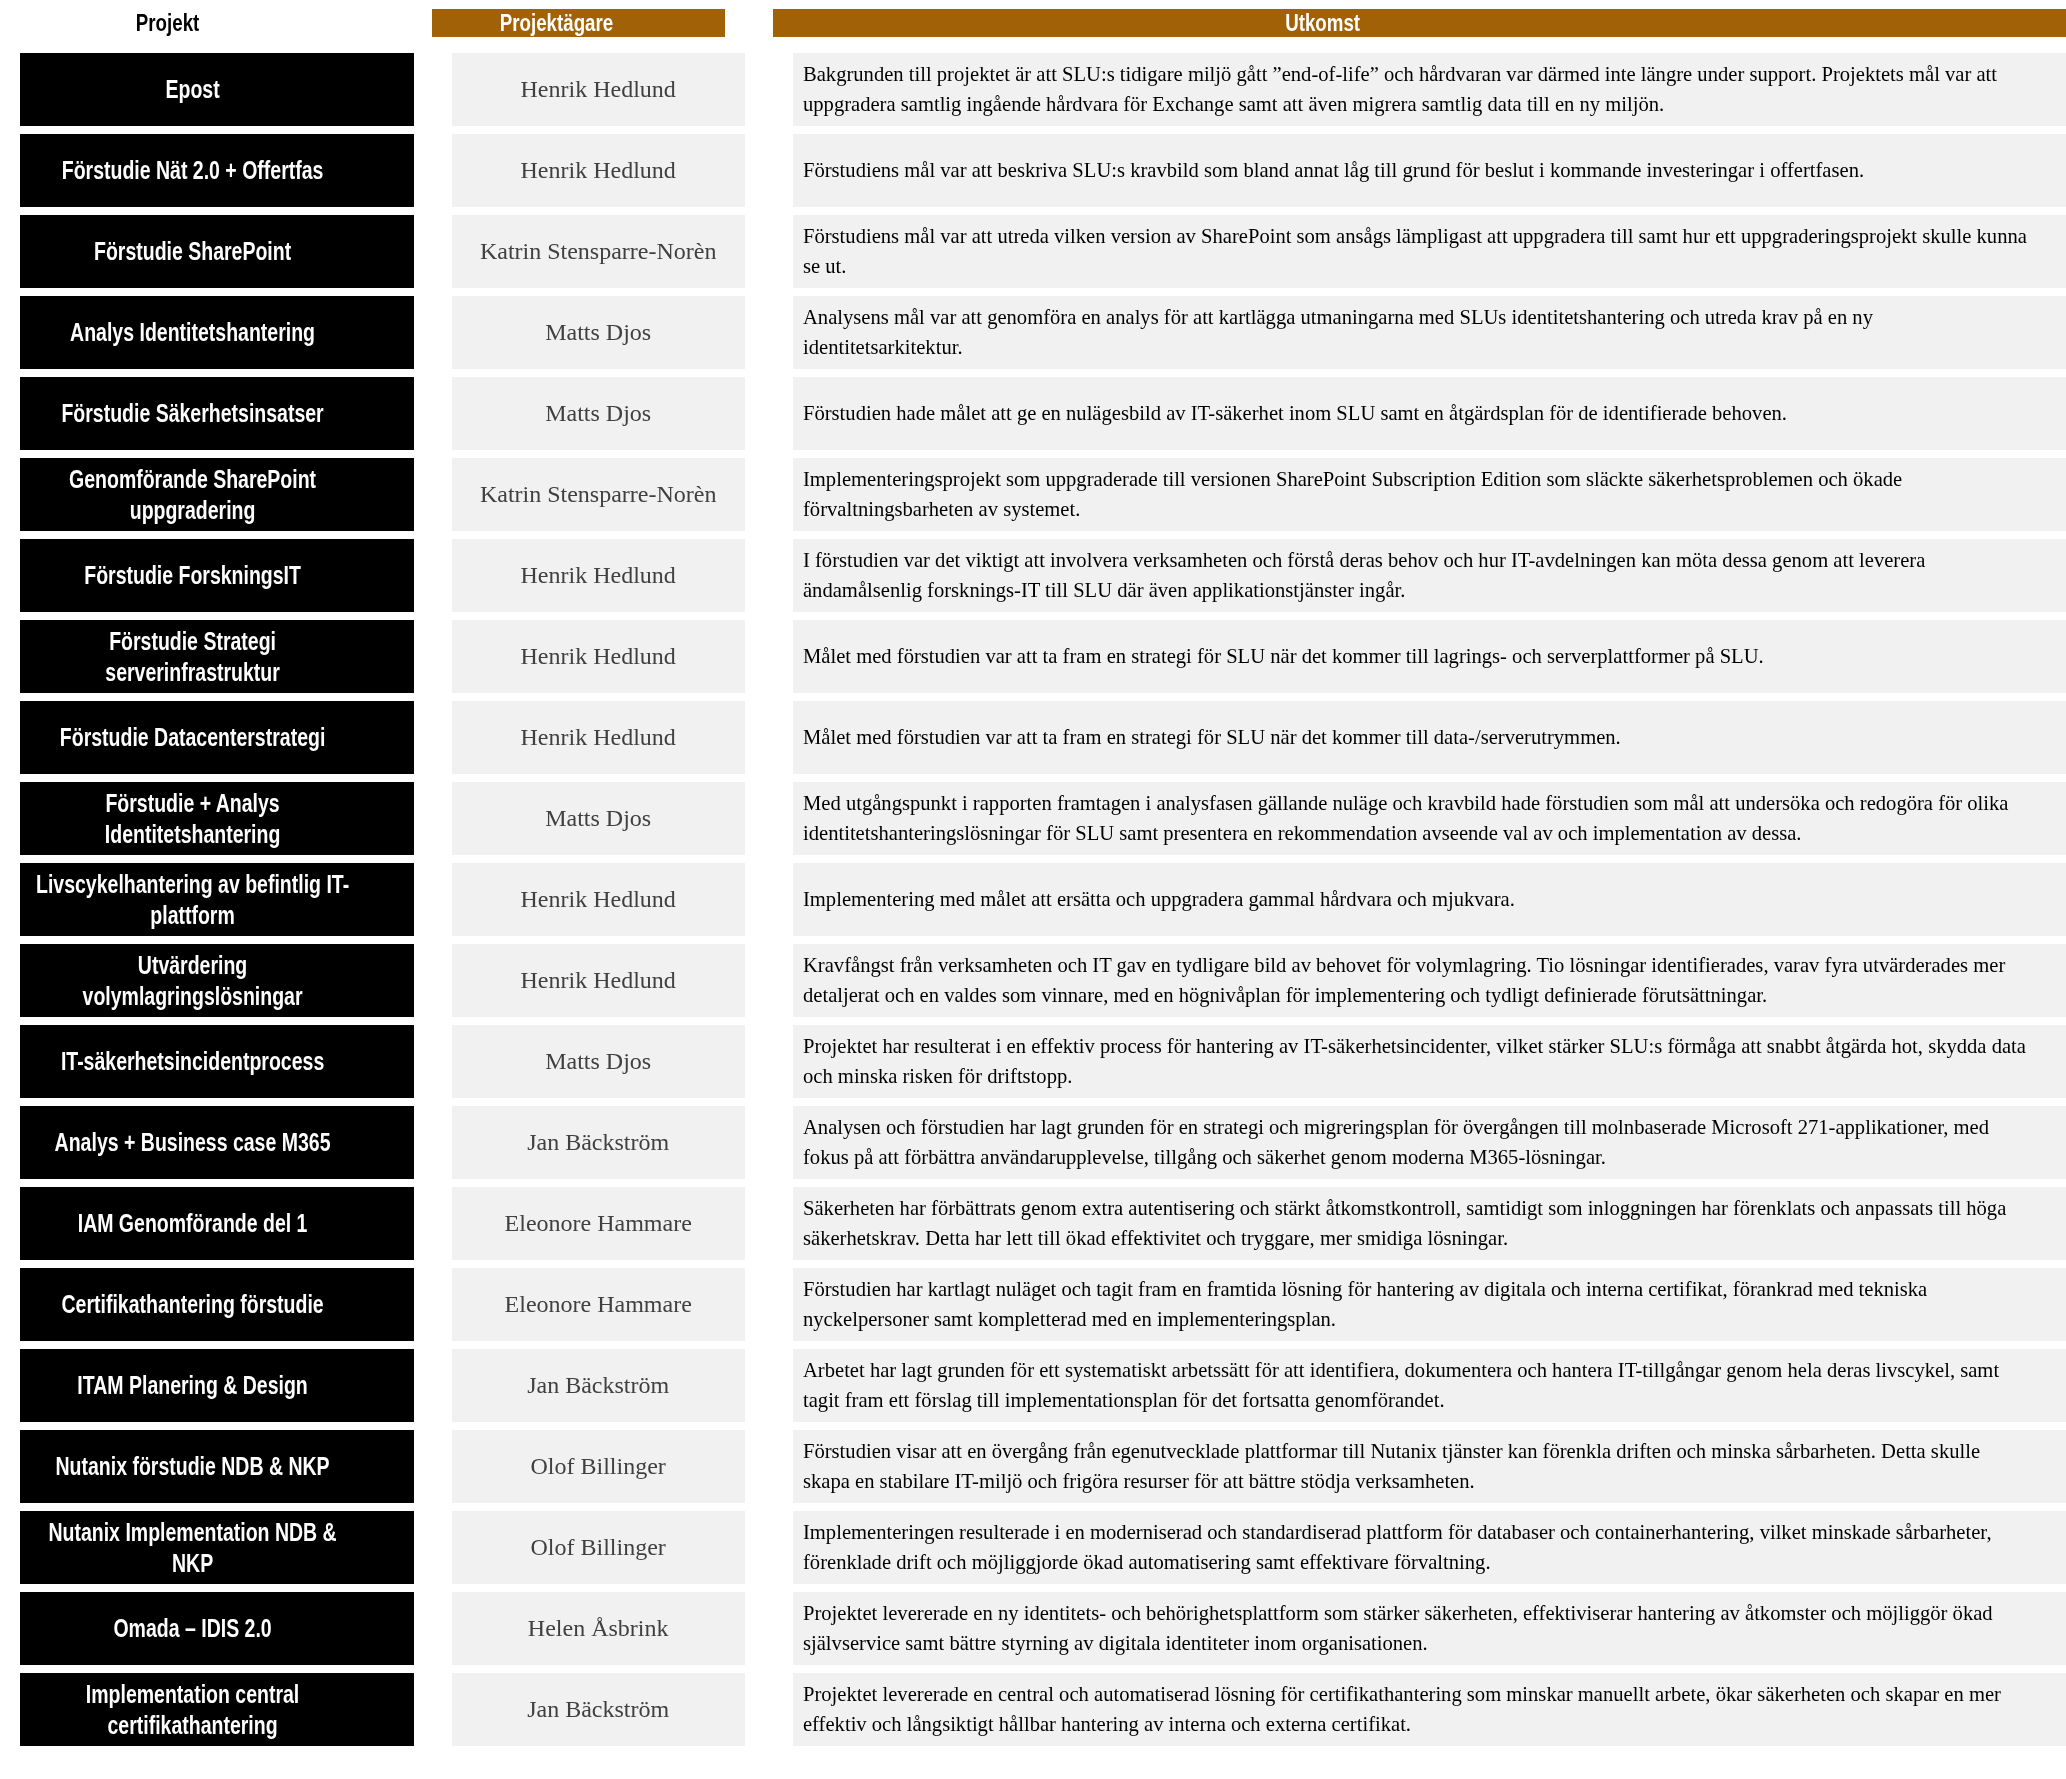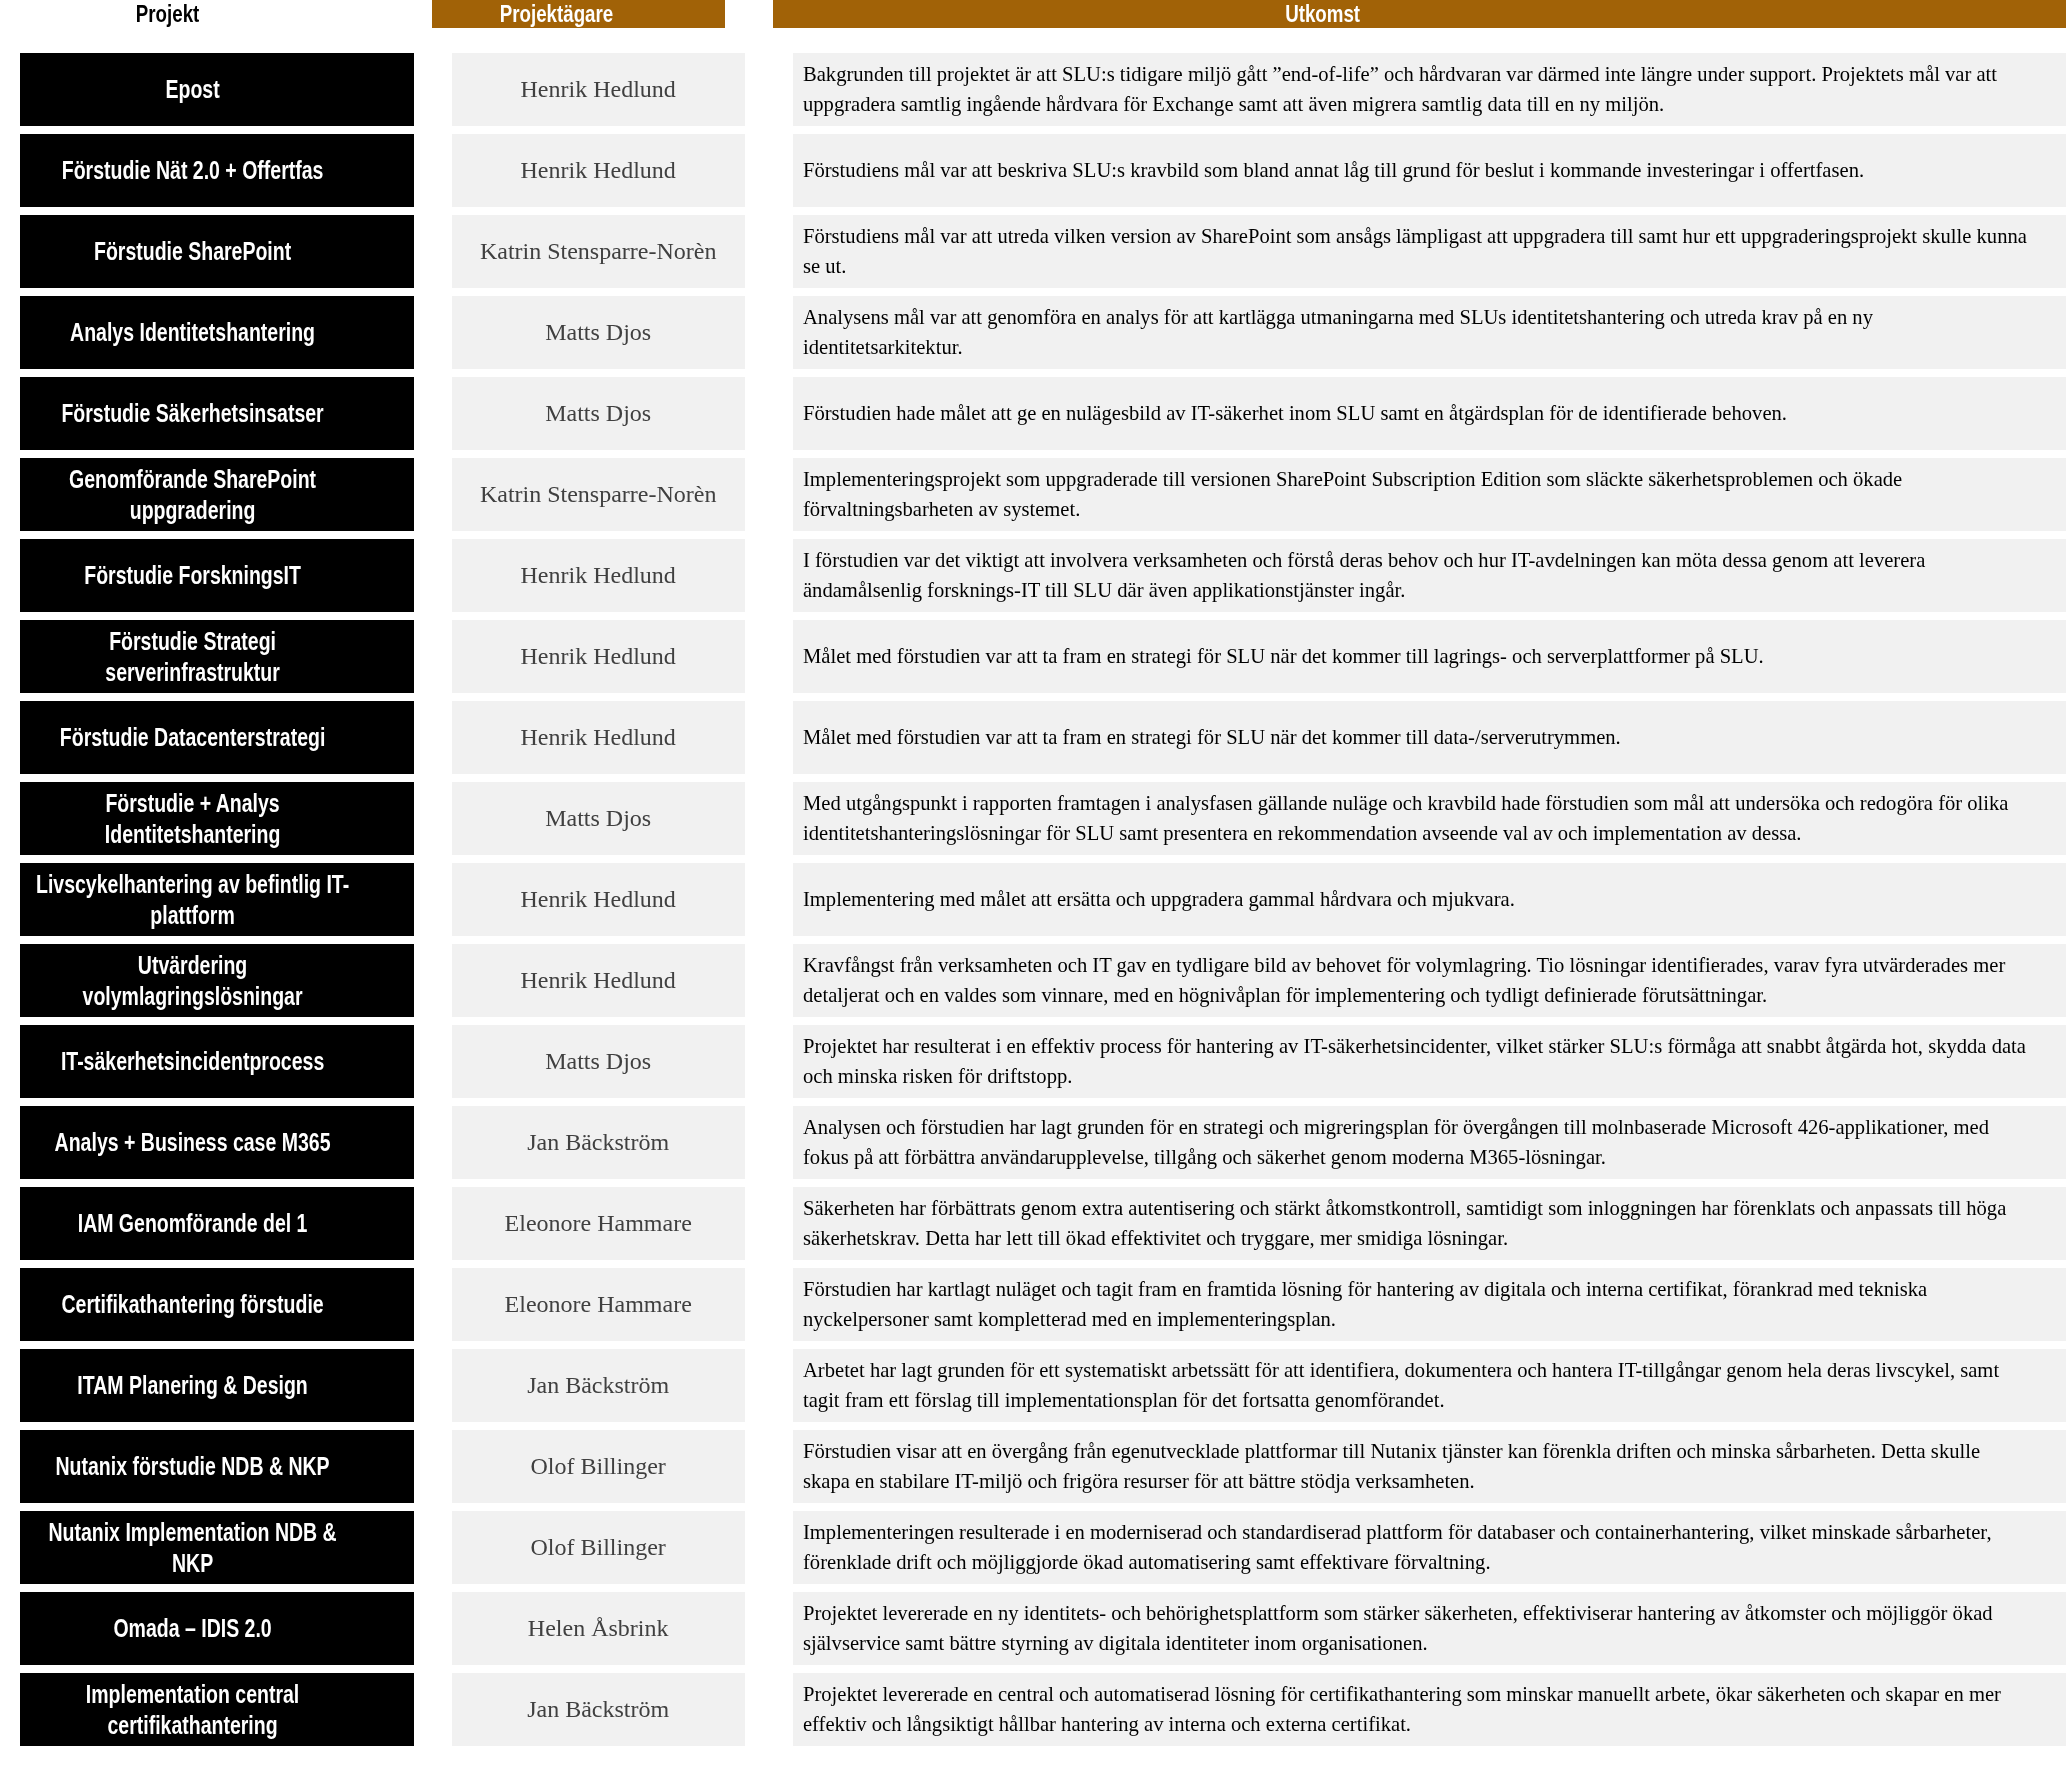--- a/index.html
+++ b/index.html
@@ -9,21 +9,21 @@
     font-family: "Liberation Sans", sans-serif;
   }
   #page {
     width: 2066px;
     min-height: 1780px;
     background: #ffffff;
     box-sizing: border-box;
   }
   .row {
     display: flex;
-    align-items: flex-start;
+    align-items: center;
     margin-bottom: 8px;
     gap: 16px;
   }
   
   .c-project { width: 394px; flex: 0 0 394px; }
   .spacer1   { width: 5.7px;  flex: 0 0 5.7px; background: transparent; }
   .c-owner   { width: 293px; flex: 0 0 293px; }
   .spacer2   { width: 16px;  flex: 0 0 16px; background: transparent; }
   .c-outcome { flex: 1 1 auto; }
 
@@ -275,21 +275,21 @@
     </div>
 
     <div class="row data-row">
       <div class="c-project">
         <span class="proj-text">Analys + Business case M365</span>
       </div>
       <div class="spacer1"></div>
       <div class="c-owner">Jan Bäckström</div>
       <div class="spacer2"></div>
       <div class="c-outcome">
-        <span>Analysen och förstudien har lagt grunden för en strategi och migreringsplan för övergången till molnbaserade Microsoft 426-applikationer, med fokus på att förbättra användarupplevelse, tillgång och säkerhet genom moderna M365-lösningar.</span>
+        <span>Analysen och förstudien har lagt grunden för en strategi och migreringsplan för övergången till molnbaserade Microsoft 271-applikationer, med fokus på att förbättra användarupplevelse, tillgång och säkerhet genom moderna M365-lösningar.</span>
       </div>
     </div>
 
     <div class="row data-row">
       <div class="c-project">
         <span class="proj-text">IAM Genomförande del 1</span>
       </div>
       <div class="spacer1"></div>
       <div class="c-owner">Eleonore Hammare</div>
       <div class="spacer2"></div>

